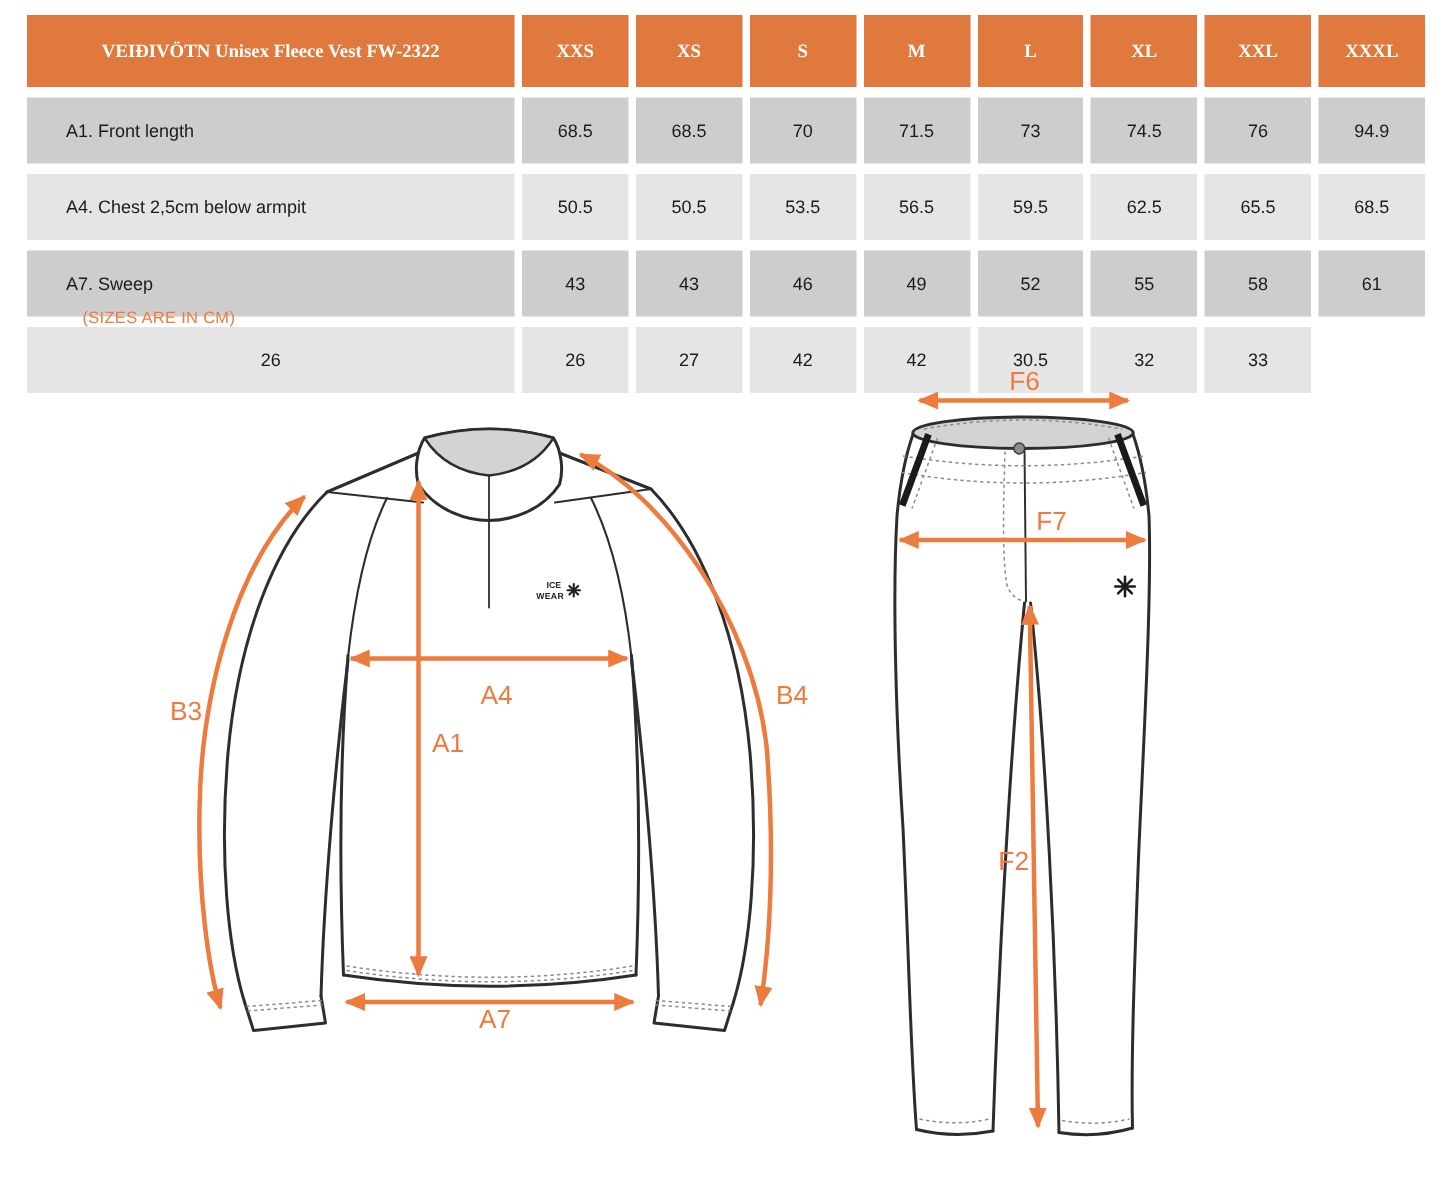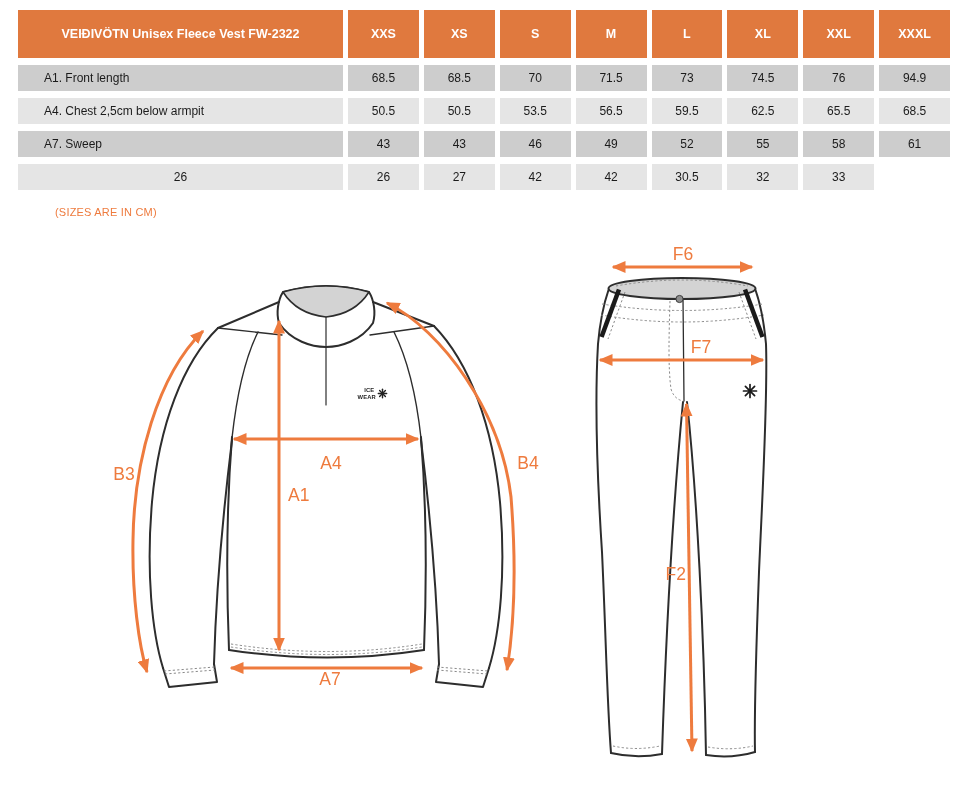--- a/index.html
+++ b/index.html
@@ -15,25 +15,25 @@
     width:967px;height:785px;position:relative;overflow:hidden;
     font-family:"Liberation Sans",sans-serif;
   }
   .size-table{
     position:absolute;left:18px;top:10px;width:932px;
     display:grid;grid-template-columns:325px repeat(8,1fr);
     gap:7px 5px;
   }
   .cell{
     display:flex;align-items:center;justify-content:center;
-    height:26px;font-size:12px;color:#1b1b1b;
+    height:44px;font-size:12px;color:#1b1b1b;
   }
   .cell.hdr{
     background:var(--accent);color:#ffffff;font-weight:bold;
-    height:48px;font-size:12.5px;
+    height:48px;font-size:12.5px;font-family:Liberation Serif, serif;
   }
   .cell.rowlabel{justify-content:flex-start;padding-left:26px;}
   .cell.dark{background:var(--row-dark);}
   .cell.light{background:var(--row-light);}
   .units-note{
     position:absolute;left:55px;top:206px;
     color:var(--arrow);font-size:11px;letter-spacing:.2px;
   }
   .diagram-svg{position:absolute;left:0;top:240px;}
   .outline{fill:none;stroke:var(--line);stroke-width:2;stroke-linecap:round;stroke-linejoin:round;}

